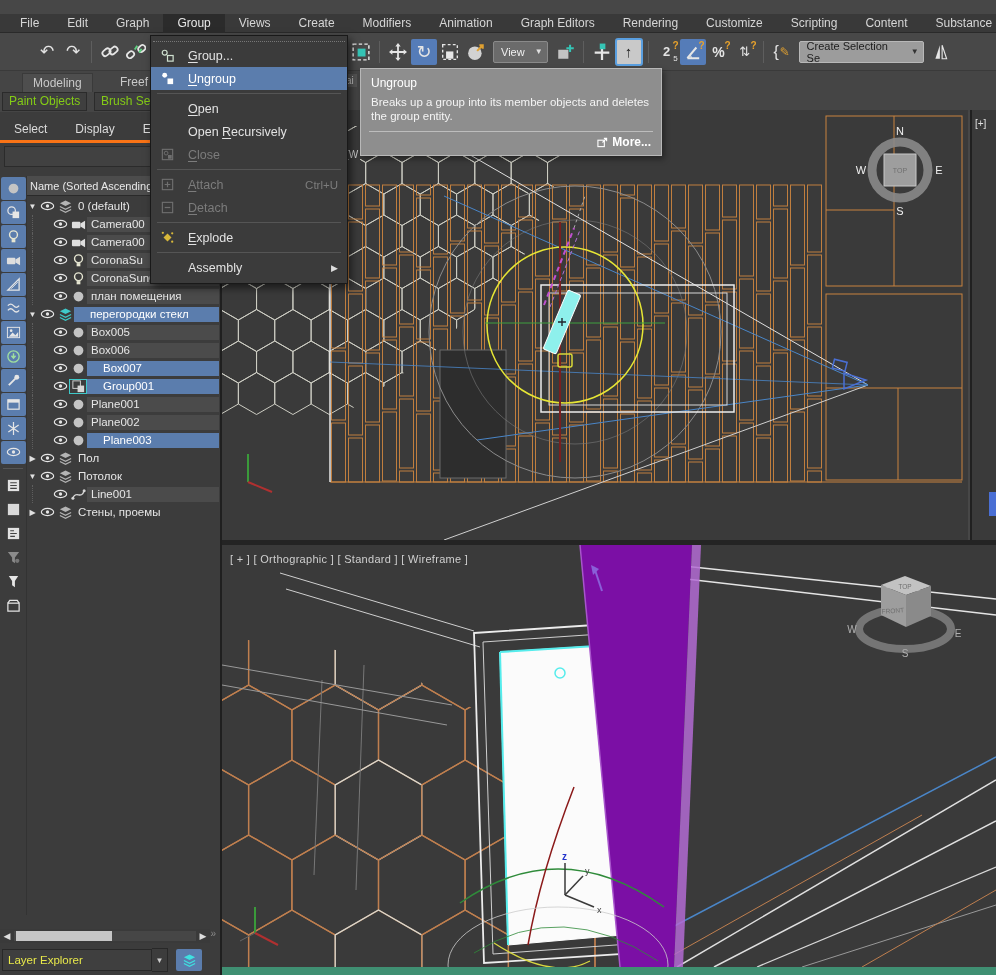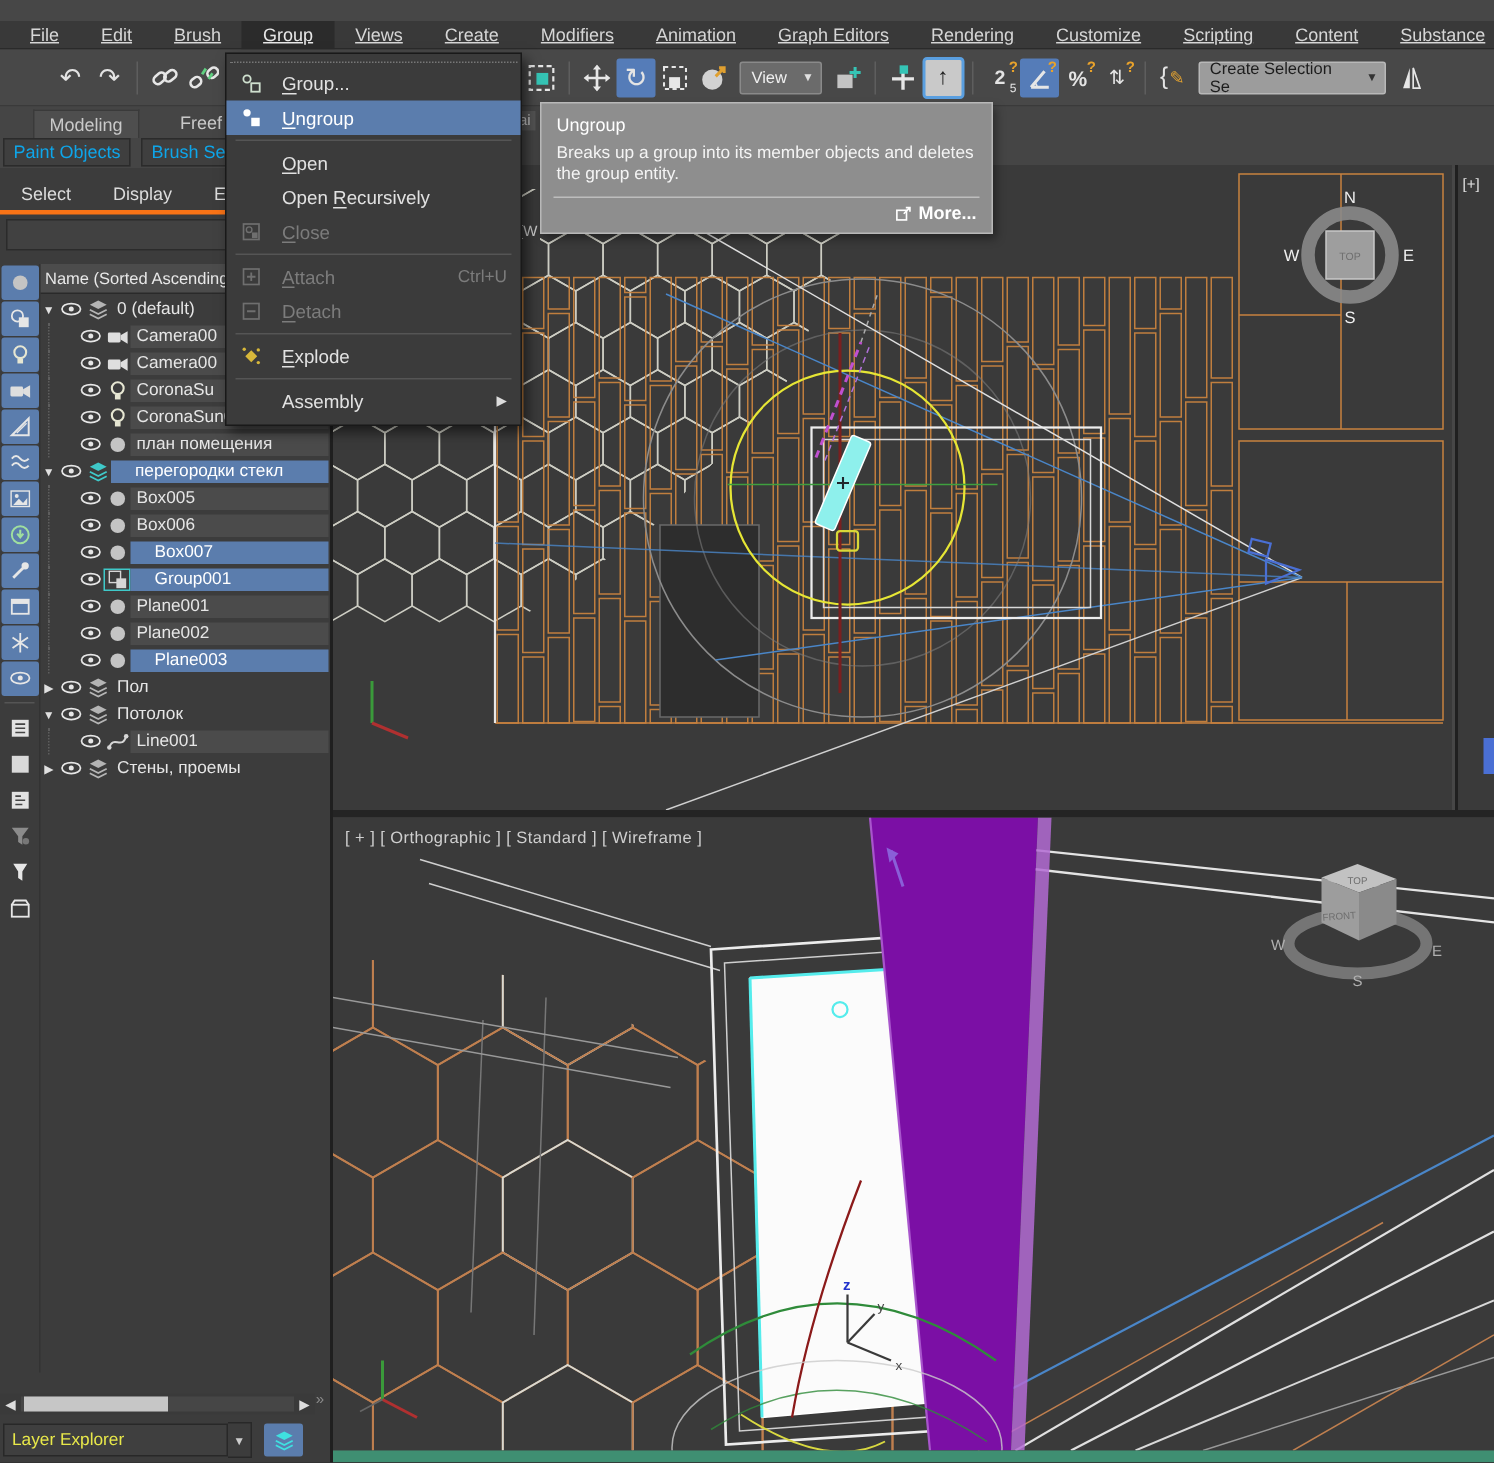--- a/index.html
+++ b/index.html
@@ -5,41 +5,41 @@
   html,body{margin:0;padding:0;background:#222;}
   #app{position:relative;width:996px;height:975px;overflow:hidden;background:#474747;
        font-family:"Liberation Sans","DejaVu Sans",sans-serif;-webkit-font-smoothing:antialiased;}
   .abs{position:absolute;}
   
   #titlebar{left:0;top:0;width:996px;height:14px;background:#f1f1f1;display:flex;align-items:center;}
   #app-icon{width:9px;height:9px;margin:0 6px 0 4px;background:#1fa294;border-radius:2px;box-shadow:inset 0 0 0 1px #0e7a6e;}
   #win-title{font-size:11px;color:#111;font-weight:bold;line-height:12px;}
   
   #menubar{left:0;top:14px;width:996px;height:19px;background:#393939;display:flex;align-items:center;padding-left:6px;box-sizing:border-box;border-bottom:1px solid #2a2a2a;}
-  .menu-item{padding:0 14px;font-size:12px;color:#d6d6d6;height:19px;line-height:19px;white-space:nowrap;text-decoration:underline;}
+  .menu-item{padding:0 14px;font-size:12px;color:#d6d6d6;height:19px;line-height:19px;white-space:nowrap;}
   .menu-item.active{background:#2b2b2b;color:#e8e8e8;}
   
   #toolbar{left:0;top:33px;width:996px;height:37px;background:#484848;border-bottom:1px solid #3a3a3a;}
   .tbgroup{position:absolute;top:5px;display:flex;align-items:center;height:27px;}
   .tbtn{min-width:26px;height:26px;display:flex;align-items:center;justify-content:center;border-radius:2px;color:#e4e4e4;position:relative;}
   .tbtn .glyph{font-size:17px;line-height:26px;color:#e4e4e4;}
   .tbtn.active{background:#557cb8;}
   .tsep{width:1px;height:22px;background:#5e5e5e;margin:0 5px;}
   .hook{position:absolute;top:1px;right:1px;color:#e8a22c;font-size:10px;font-weight:bold;}
   .sub5{position:absolute;bottom:2px;right:2px;color:#e4e4e4;font-size:8px;}
   .dd{height:20px;background:#6b6b6b;border:1px solid #8a8a8a;border-radius:2px;display:flex;align-items:center;padding:0 4px 0 7px;margin:0 4px;color:#f0f0f0;font-size:11px;}
   .dd .arr{margin-left:10px;font-size:8px;color:#e0e0e0;}
   .dd.light{background:#9c9c9c;color:#1d1d1d;border-color:#b8b8b8;width:112px;justify-content:space-between;}
   .dd.light .arr{color:#333;}
   .boxbtn{width:24px;height:24px;background:#c9c9c9;border:2px solid #5a9fe0;border-radius:3px;display:flex;align-items:center;justify-content:center;color:#222;font-size:15px;font-weight:bold;}
   
   #ribbon{left:0;top:71px;width:996px;height:41px;background:#454545;}
   .rtab{position:absolute;top:2px;font-size:12px;color:#c9c9c9;padding:2px 10px;}
   .rtab.first{background:#4e4e4e;border:1px solid #3a3a3a;border-bottom:none;}
-  .rbtn{position:absolute;top:21px;height:17px;background:#3f3f3f;border:1px solid #2b2b2b;color:#0ea5e9;font-size:12px;line-height:17px;padding:0 6px;white-space:nowrap;}
+  .rbtn{position:absolute;top:21px;height:17px;background:#3f3f3f;border:1px solid #2b2b2b;color:#84cc16;font-size:12px;line-height:17px;padding:0 6px;white-space:nowrap;}
   
   #explorer{left:0;top:112px;width:222px;height:863px;background:#3c3c3c;border-right:2px solid #1f1f1f;box-sizing:border-box;}
   #exp-menu{position:absolute;left:0;top:6px;width:100%;height:22px;display:flex;border-bottom:3px solid #f97316;}
   .exp-menu-item{padding:0 14px;font-size:12px;color:#dcdcdc;line-height:22px;}
   #exp-search{position:absolute;left:4px;top:34px;width:202px;height:19px;background:#414141;border:1px solid #2b2b2b;color:#ddd;font-size:11px;padding:0 4px;}
   #exp-header{position:absolute;left:26px;top:64px;width:194px;height:20px;background:#4c4c4c;border-bottom:1px solid #2a2a2a;color:#e8e8e8;font-size:11px;line-height:20px;padding-left:4px;box-sizing:border-box;white-space:nowrap;overflow:hidden;}
   #strip{position:absolute;left:0;top:64px;width:26px;bottom:60px;display:flex;flex-direction:column;align-items:center;background:#3c3c3c;border-right:1px solid #333;}
   .sbtn{width:25px;height:23px;margin:.5px 0;display:flex;align-items:center;justify-content:center;border-radius:2px;}
   .sbtn.on{background:#5b7dad;}
   .sdiv{width:20px;height:1px;background:#555;margin:4px 0;}
@@ -95,21 +95,21 @@
 </style>
 </head>
 <body>
 
 <div id="app">
 
 
   <div class="abs" id="menubar">
       <span class="menu-item">File</span>
       <span class="menu-item">Edit</span>
-      <span class="menu-item">Brush</span>
+      <span class="menu-item">Graph</span>
       <span class="menu-item active">Group</span>
       <span class="menu-item">Views</span>
       <span class="menu-item">Create</span>
       <span class="menu-item">Modifiers</span>
       <span class="menu-item">Animation</span>
       <span class="menu-item">Graph Editors</span>
       <span class="menu-item">Rendering</span>
       <span class="menu-item">Customize</span>
       <span class="menu-item">Scripting</span>
       <span class="menu-item">Content</span>

